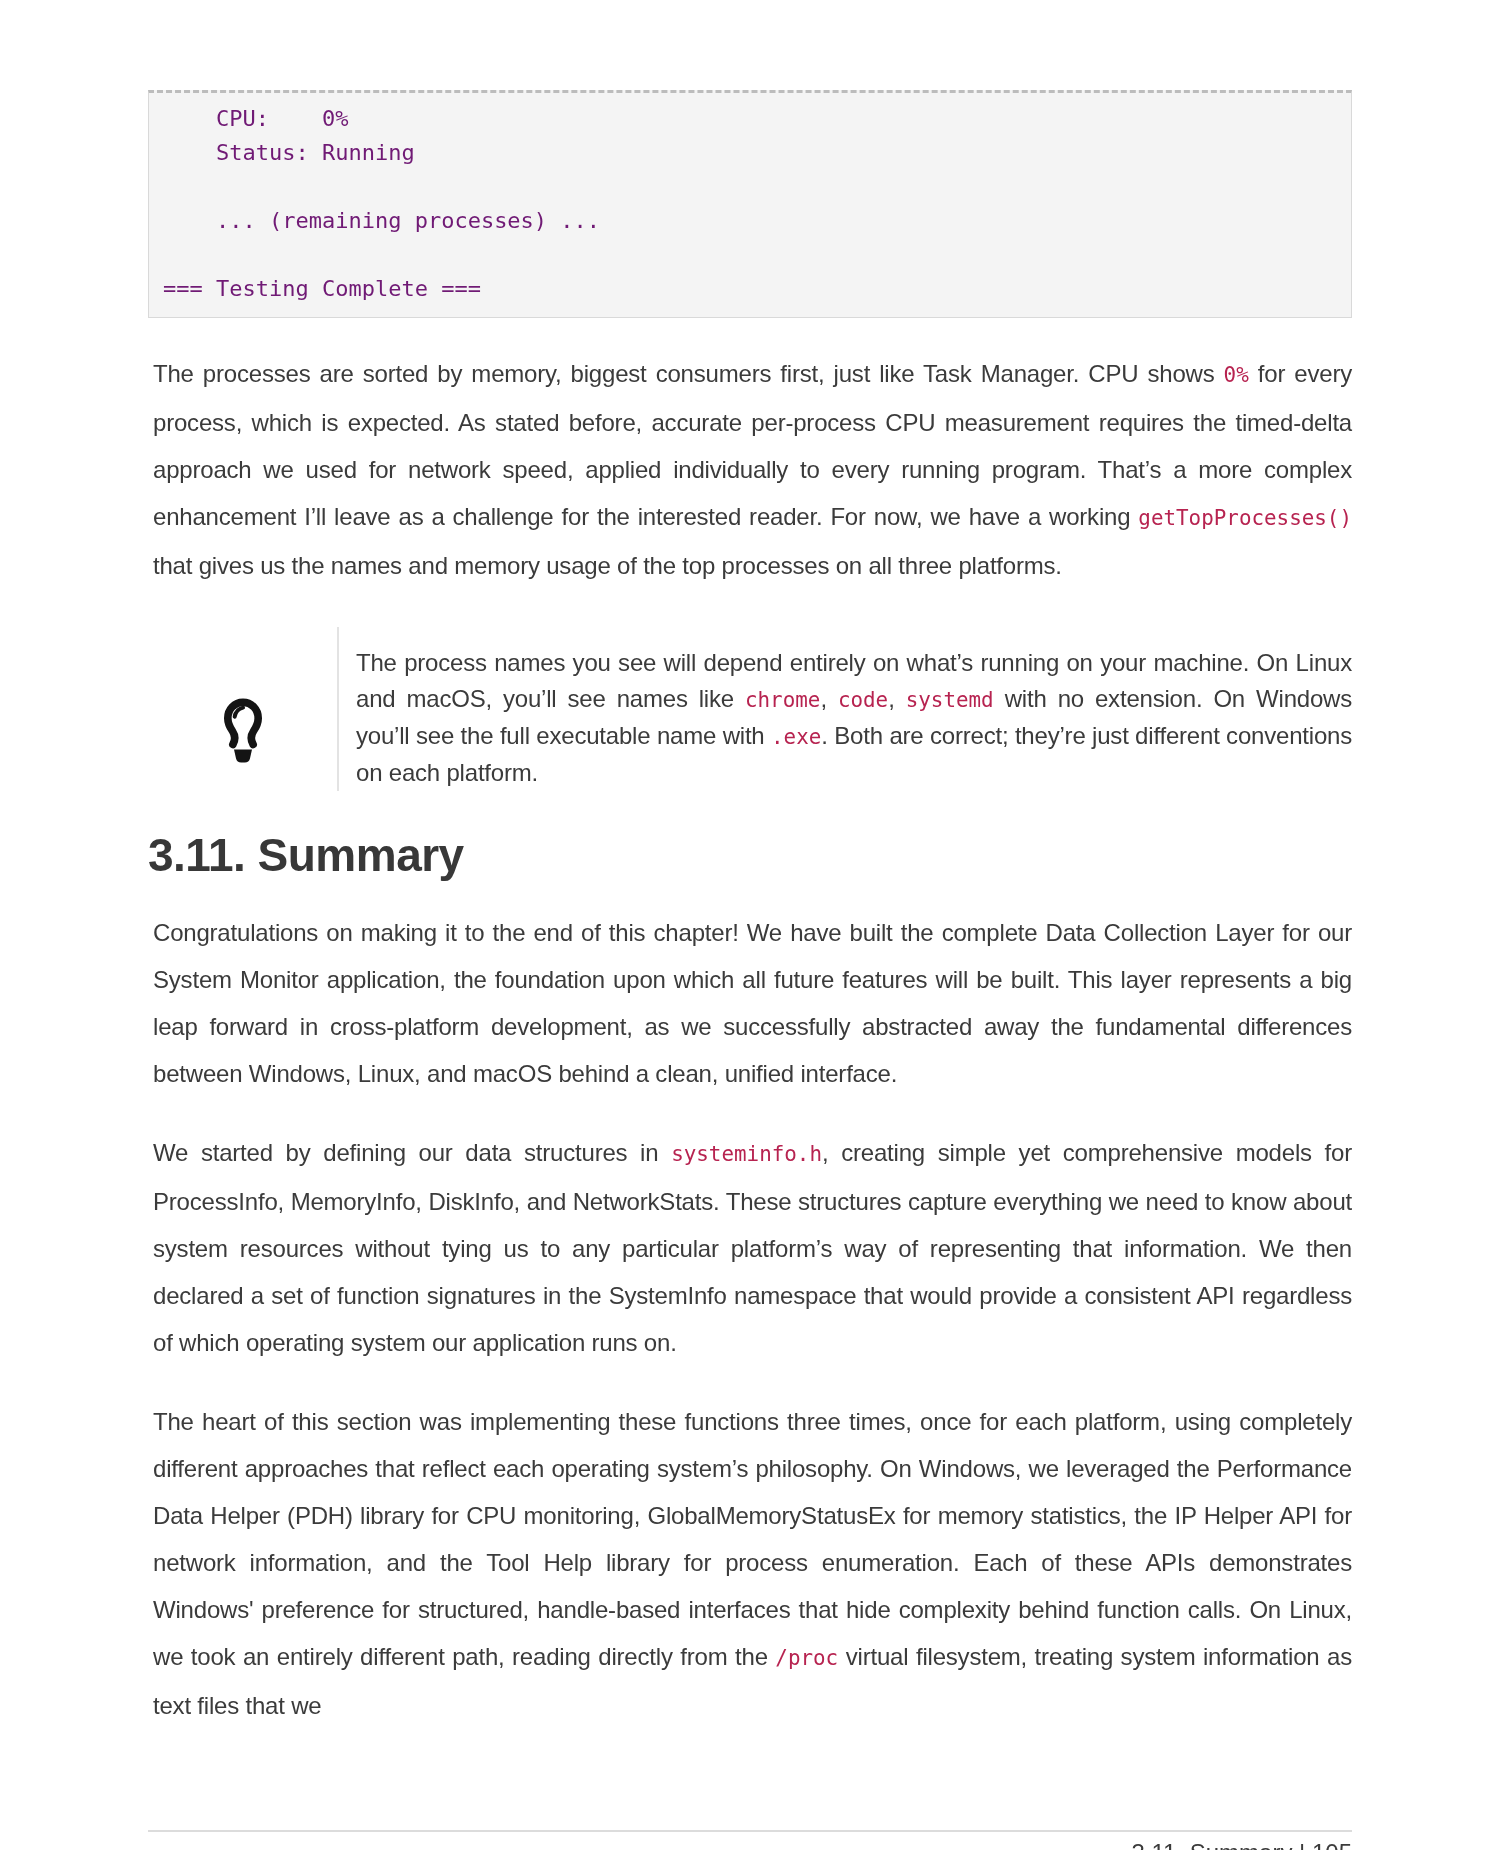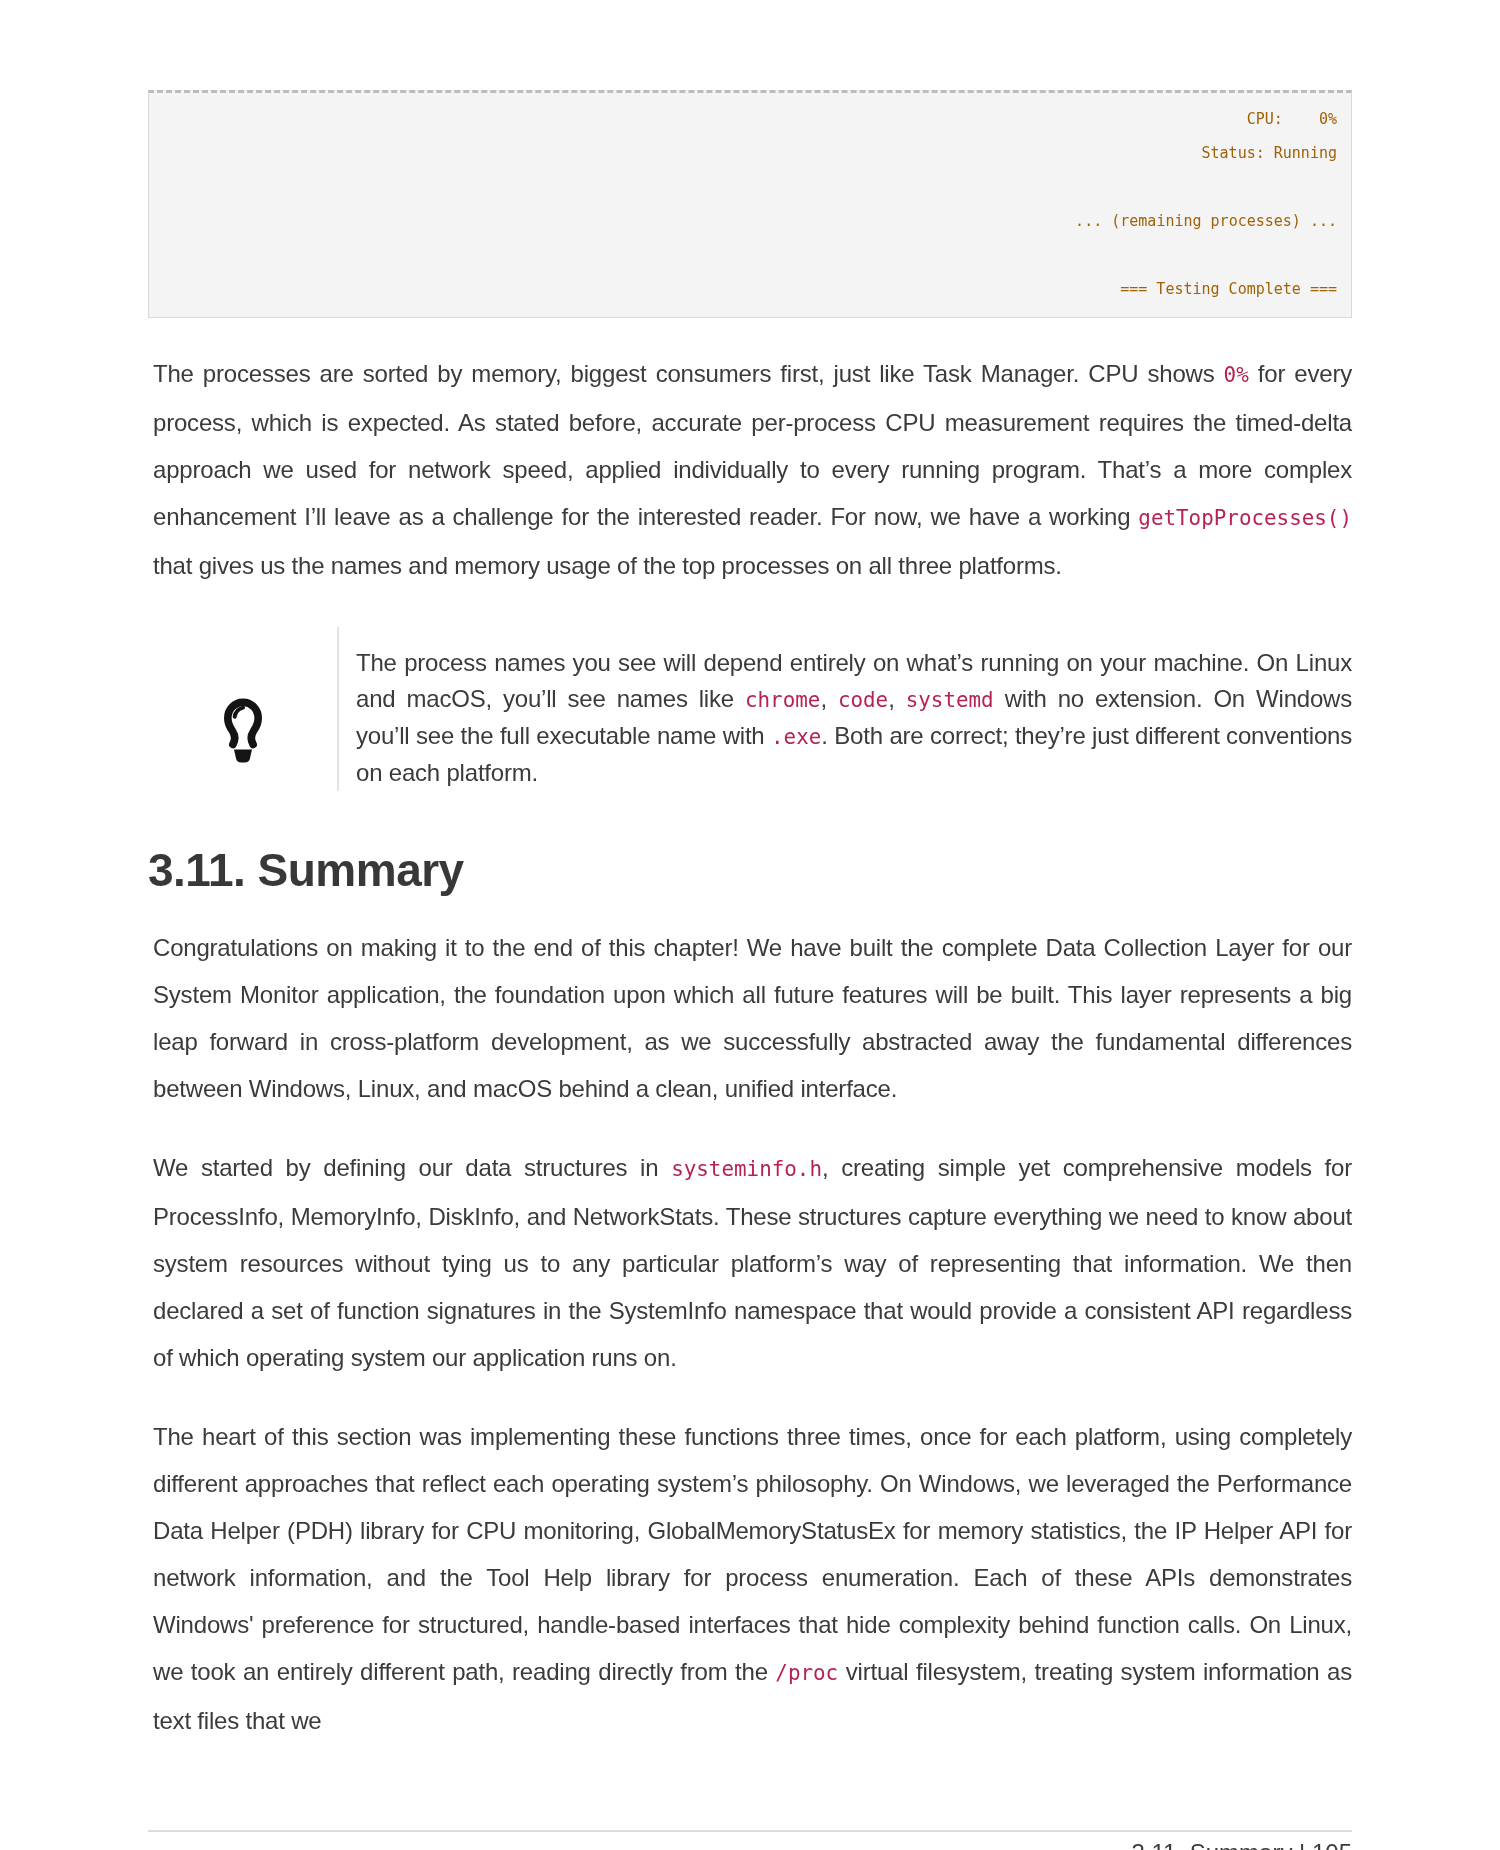--- a/index.html
+++ b/index.html
@@ -20,26 +20,25 @@
     padding: 0 148px;
   }
   
   .codeblock {
     margin: 90px 0 0 0;
     background: #f4f4f4;
     border: 1px solid #d9d9d9;
     border-top: 3px dashed #bcbcbc;
     padding: 9px 14px 11px 14px;
     font-family: "DejaVu Sans Mono", "Liberation Mono", monospace;
-    font-size: 15px;
+    font-size: 22px;
     line-height: 34px;
-    color: #a16207;
+    color: #701a75;
     white-space: pre;
     overflow: hidden;
-    text-align: right;
   }
   
   p.body {
     margin: 32px 0 0 5px;
     font-size: 24px;
     line-height: 47px;
     text-align: justify;
     letter-spacing: -0.2px;
     color: #3b3b3b;
   }
@@ -67,21 +66,21 @@
     flex: 1;
     margin: 0;
     padding: 18px 0 0 17px;
     font-size: 24px;
     line-height: 36px;
     text-align: justify;
     letter-spacing: -0.2px;
   }
   
   h1.section-heading {
-    margin: 53px 0 0 0;
+    margin: 38px 0 0 0;
     font-size: 46px;
     line-height: 52px;
     font-weight: bold;
     color: #383838;
     letter-spacing: -0.5px;
   }
   h1.section-heading + p.body { margin-top: 28px; }
   
   .footer {
     position: absolute;

